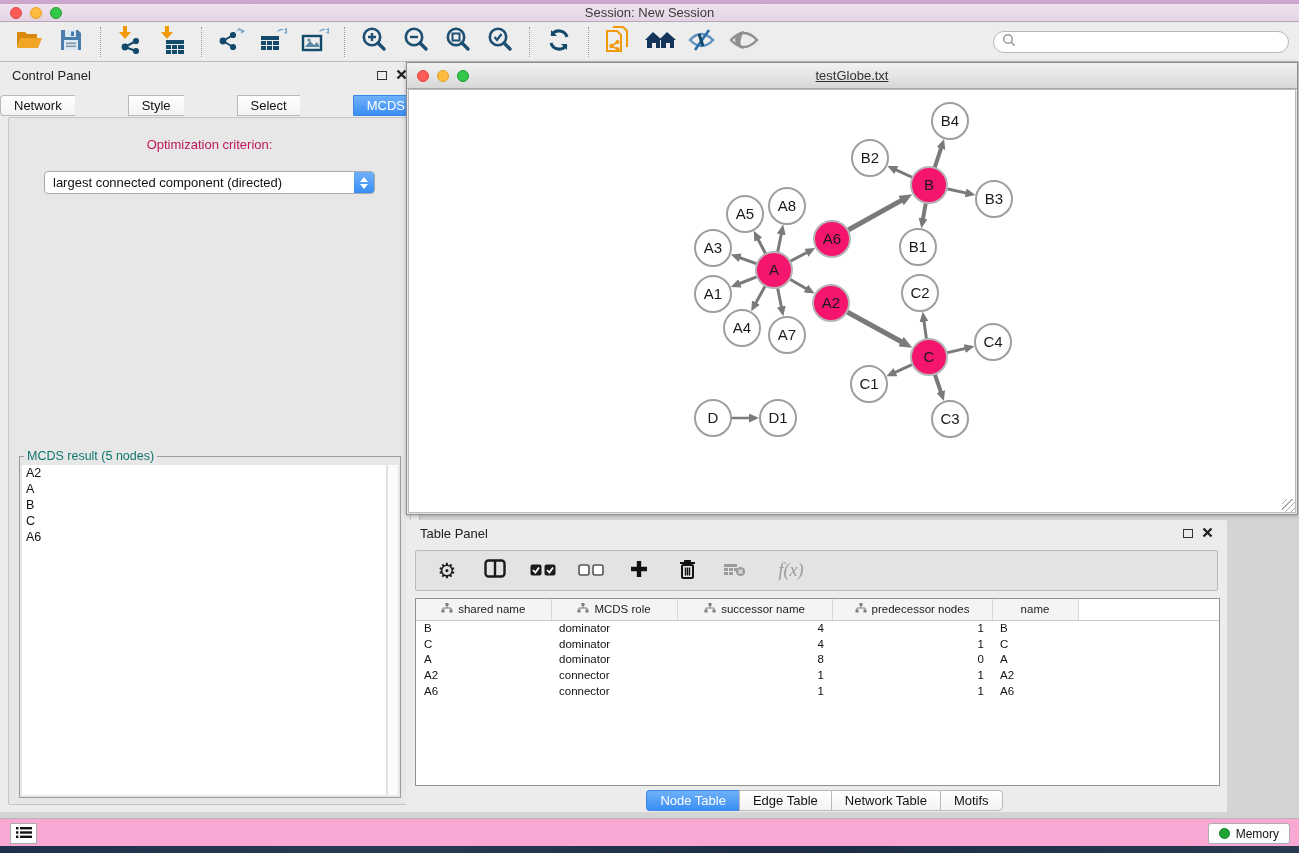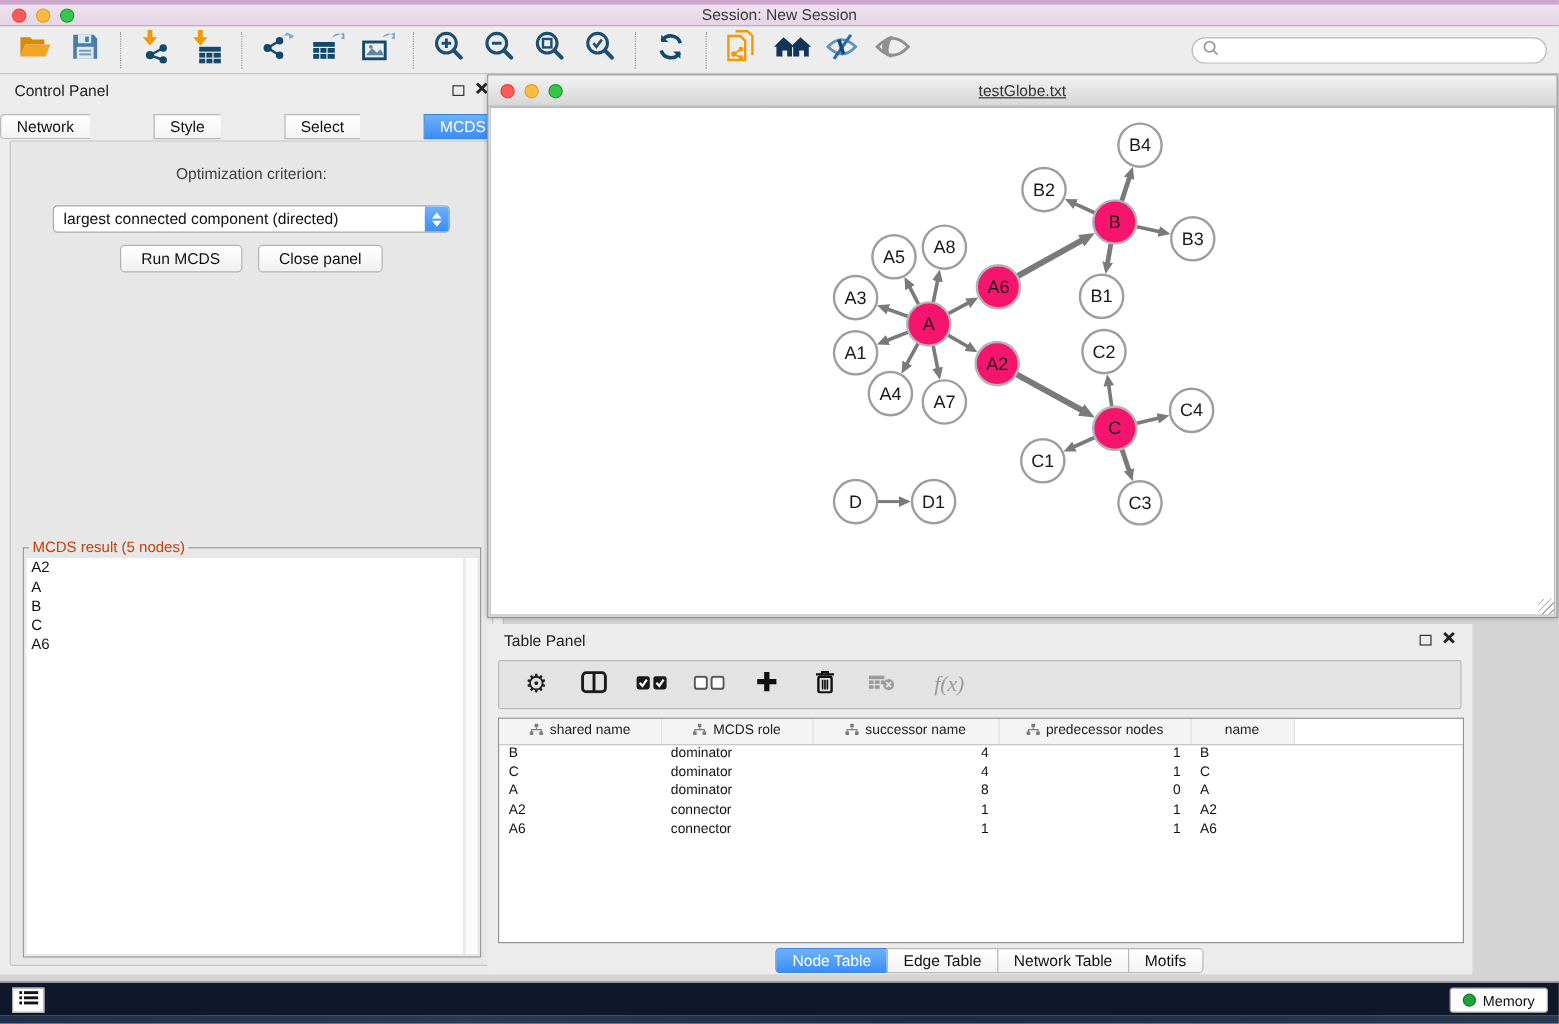--- a/index.html
+++ b/index.html
@@ -38,33 +38,33 @@
   .panel-hdr-icons { display:flex; gap:9px; align-items:center; }
   .float-icon { width:10px; height:9px; border:1.5px solid #333; }
   .cp-tabs { display:flex; justify-content:space-between; margin-top:7px; }
   .seg-tab { font-size:13px; color:#111; background:linear-gradient(#ffffff,#f3f3f3); border:1px solid #b9b9b9;
     border-right:none; padding:2px 13px; height:21px; display:flex; align-items:center; }
   .seg-tab:first-child { border-radius:4px 0 0 4px; }
   .seg-tab:last-child { border-radius:0 4px 4px 0; border-right:1px solid #b9b9b9; }
   .seg-tab.selected { background:linear-gradient(#6eb1f9,#3b8ef5); color:#fff; border-color:#3a87e8; }
   .cp-content { position:absolute; left:8px; right:8px; top:55px; bottom:7px; background:#e7e7e7;
     border:1px solid #c6c6c6; border-radius:2px; }
-  .opt-label { text-align:center; margin-top:19px; font-size:13px; color:#404040; }
+  .opt-label { text-align:center; margin-top:19px; font-size:13px; color:#be185d; }
   .dropdown { position:absolute; left:35px; right:35px; top:53px; height:23px; background:#fff;
     border:1px solid #ababab; border-radius:4px; display:flex; align-items:center; }
   .dropdown-text { flex:1; font-size:13px; color:#111; padding-left:8px; white-space:nowrap; overflow:hidden; }
   .dropdown-spinner { width:20px; height:21px; border-radius:0 3px 3px 0; background:linear-gradient(#6eb1f9,#3b8ef5);
     display:flex; flex-direction:column; align-items:center; justify-content:center; gap:2px; }
   .spin-up { width:0; height:0; border-left:4px solid transparent; border-right:4px solid transparent; border-bottom:5px solid #fff; }
   .spin-down { width:0; height:0; border-left:4px solid transparent; border-right:4px solid transparent; border-top:5px solid #fff; }
   .cp-buttons { position:absolute; top:86px; left:0; right:0; display:flex; justify-content:center; gap:13px; }
   .push-btn { font-size:13px; color:#111; background:linear-gradient(#ffffff,#f1f1f1); border:1px solid #b4b4b4;
     border-radius:4px; height:23px; padding:0 17px; display:flex; align-items:center; }
   .mcds-fieldset { position:absolute; left:10px; right:9px; top:338px; bottom:6px; border:1px solid #9b9b9b; }
-  .mcds-legend { position:absolute; top:-8px; left:4px; background:#e7e7e7; padding:0 3px; font-size:12.5px; color:#c2410c; }
+  .mcds-legend { position:absolute; top:-8px; left:4px; background:#e7e7e7; padding:0 3px; font-size:12.5px; color:#0f766e; }
   .mcds-list { position:absolute; inset:8px 13px 2px 2px; background:#fff; border-right:1px solid #e0e0e0; overflow:hidden; }
   .mcds-scroll { position:absolute; top:8px; right:2px; bottom:2px; width:11px; background:#fcfcfc; border-left:1px solid #e4e4e4; }
   .mcds-item { font-size:12.5px; color:#111; line-height:16px; padding-left:4px; }
 
   
   .net-window { position:absolute; left:406px; top:0; width:892px; height:453px; background:#e8e8e8;
     border:1px solid #8e8e8e; box-shadow:0 1px 4px rgba(0,0,0,0.25); }
   .net-titlebar { height:26px; background:linear-gradient(#f2f2f2,#d7d7d7); border-bottom:1px solid #a6a6a6;
     display:flex; align-items:center; position:relative; }
   .net-title { position:absolute; left:0; right:0; text-align:center; font-size:13px; color:#333;text-decoration:underline; }
@@ -85,21 +85,21 @@
   table.data th { height:21px; background:#f4f4f4; border-right:1px solid #d8d8d8; border-bottom:1px solid #c9c9c9;
     font-weight:normal; font-size:11.5px; color:#222; position:relative; text-align:center; }
   table.data th .th-inner { display:flex; align-items:center; justify-content:center; gap:5px; }
   table.data th.no-border { border-right:none; background:#fff; border-bottom:1px solid #c9c9c9; }
   table.data td { height:15.7px; font-size:11.5px; color:#111; padding:0 8px; white-space:nowrap; }
   td.num { text-align:right; padding-right:18px; }
   .tp-tabs { position:absolute; left:16px; right:0; top:270px; display:flex; justify-content:center; }
   .tp-hdr { height:26px; display:flex; align-items:center; padding:0 14px; }
 
   
-  .statusbar { position:absolute; left:0; top:818px; width:1299px; height:28px; background:#0f172a; border-top:1px solid #b6b6b6; }
+  .statusbar { position:absolute; left:0; top:818px; width:1299px; height:28px; background:#f9a8d4; border-top:1px solid #b6b6b6; }
   .list-btn { position:absolute; left:10px; top:4px; width:27px; height:21px; background:#fdfdfd; border:1px solid #adadad; display:flex; align-items:center; justify-content:center; }
   .memory-btn { position:absolute; right:9px; top:4px; height:21px; background:#fdfdfd; border:1px solid #adadad; border-radius:3px;
     display:flex; align-items:center; gap:6px; padding:0 10px; font-size:12px; color:#111; }
   .mem-dot { width:11px; height:11px; border-radius:50%; background:#1fa333; border:1px solid #128025; }
   .desktop-strip-bottom { position:absolute; left:0; top:846px; width:1299px; height:7px;
     background:linear-gradient(90deg,#20304a,#2a3a52 30%,#1d2c44 60%,#293950); }
 </style>
 </head>
 <body>
 
@@ -334,24 +334,20 @@
         <span class="seg-tab selected">MCDS</span>
       </div>
       <div class="cp-content">
         <div class="opt-label">Optimization criterion:</div>
         <div class="dropdown">
           <span class="dropdown-text">largest connected component (directed)</span>
           <span class="dropdown-spinner">
             <span class="spin-up"></span>
               <span class="spin-down"></span>
           </span>
-        </div>
-        <div class="cp-buttons">
-          <button class="push-btn">Run MCDS</button>
-          <button class="push-btn">Close panel</button>
         </div>
         <div class="mcds-fieldset">
           <span class="mcds-legend">MCDS result (5 nodes)</span>
           <div class="mcds-list">
               <div class="mcds-item">A2</div>
               <div class="mcds-item">A</div>
               <div class="mcds-item">B</div>
               <div class="mcds-item">C</div>
               <div class="mcds-item">A6</div>
             </div>

